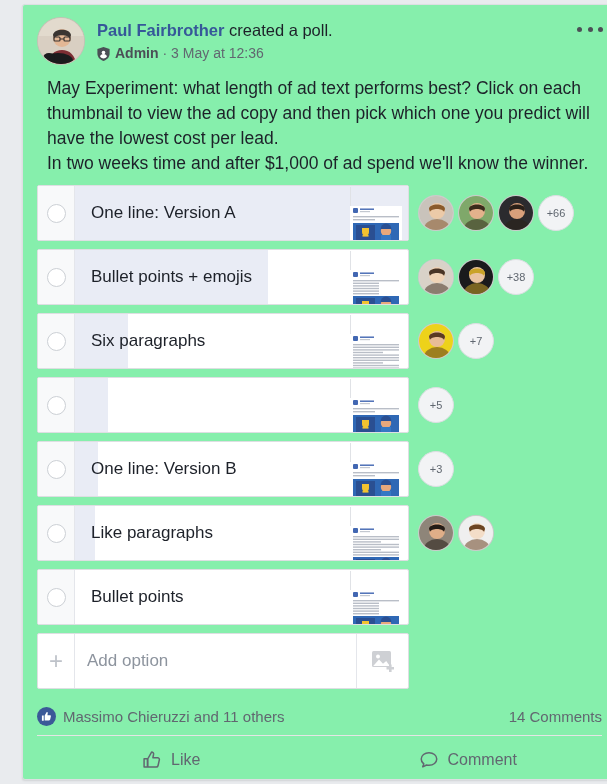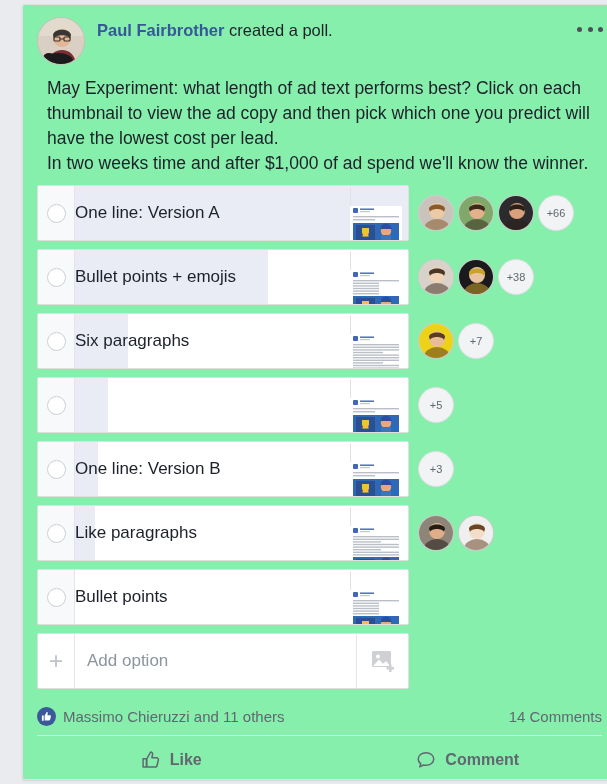--- a/index.html
+++ b/index.html
@@ -60,21 +60,21 @@
     flex: 0 0 37px; background: #f8f9fa;
     border-right: 1px solid #e4e6eb;
     display: flex; align-items: center; justify-content: center;
     position: relative; z-index: 2;
   }
   .radio-circle { width: 19px; height: 19px; border-radius: 50%; border: 1px solid #ccd0d5; background: #fff; }
   .option-main { position: relative; flex: 1 1 auto; display: flex; align-items: center; }
   .fill-bar { position: absolute; left: 0; top: 0; bottom: 0; background: #e9ecf5; z-index: 0; }
   .option-label {
     position: relative; z-index: 1;
-    padding-left: 0; font-size: 17px; color: #1d2129; line-height: 22px;
+    padding-left: 16px; font-size: 17px; color: #1d2129; line-height: 22px;
     white-space: nowrap;
   }
   .thumb-wrap {
     position: relative; z-index: 1; margin-left: auto;
     width: 54px; height: 50px; margin-right: 4px; flex: 0 0 54px;
   }
   .thumb {
     width: 54px; height: 50px; background: #fff;
     border: 1px solid #e0e2e6; overflow: hidden; position: relative;
   }
@@ -120,21 +120,21 @@
   }
   .stats-left { display: flex; align-items: center; }
   .like-badge {
     width: 19px; height: 19px; border-radius: 50%; background: #3b5998;
     display: flex; align-items: center; justify-content: center; margin-right: 7px; flex:0 0 19px;
   }
   .divider { height: 1px; background: #e5e5e5; margin: 0 14px; }
   .actions { display: flex; height: 48px; }
   .action-btn {
     flex: 1 1 50%; display: flex; align-items: center; justify-content: center;
-    font-size: 16px; font-weight: bold; color: #616770; cursor: pointer; gap: 9px;
+    font-size: 16px; font-weight: normal; color: #616770; cursor: pointer; gap: 9px;
   }
 </style>
 </head>
 <body>
 
 <div class="post-card">
 
   <div class="post-header">
     <div class="avatar-main">
       <svg width="48" height="48" viewBox="0 0 48 48">
@@ -146,20 +146,29 @@
         <rect x="16" y="19" width="6" height="4" rx="1" fill="none" stroke="#3a3532" stroke-width="1.2"></rect>
         <rect x="26" y="19" width="6" height="4" rx="1" fill="none" stroke="#3a3532" stroke-width="1.2"></rect>
         <path d="M22 21h4" stroke="#3a3532" stroke-width="1.2"></path>
         <ellipse cx="20" cy="43" rx="15" ry="8" fill="#1b1b1d"></ellipse>
         <ellipse cx="11" cy="40" rx="6" ry="5" fill="#1b1b1d"></ellipse>
       </svg>
     </div>
 
     <div class="head-text">
       <div class="line1"><span class="author">Paul Fairbrother</span><span> created a poll.</span></div>
+      <div class="line2">
+        <svg class="shield-icon" viewBox="0 0 13 14">
+          <path d="M6.5 0 12.6 2.1v4.2c0 4-2.6 6.6-6.1 7.7C3 12.9.4 10.3.4 6.3V2.1z" fill="#4b4f56"></path>
+          <circle cx="6.5" cy="5.6" r="1.8" fill="#fff"></circle>
+          <path d="M6.5 7.1c1.9 0 3.2 1.1 3.4 2.6-.9.9-2.1 1.5-3.4 1.9-1.3-.4-2.5-1-3.4-1.9.2-1.5 1.5-2.6 3.4-2.6z" fill="#fff"></path>
+        </svg>
+        <span class="admin-label">Admin</span>
+        <span class="meta-rest">· 3 May at 12:36</span>
+      </div>
     </div>
 
     <div class="menu-dots">
       <i></i>
         <i></i>
         <i></i>
     </div>
   </div>
 
   <div class="post-body">

